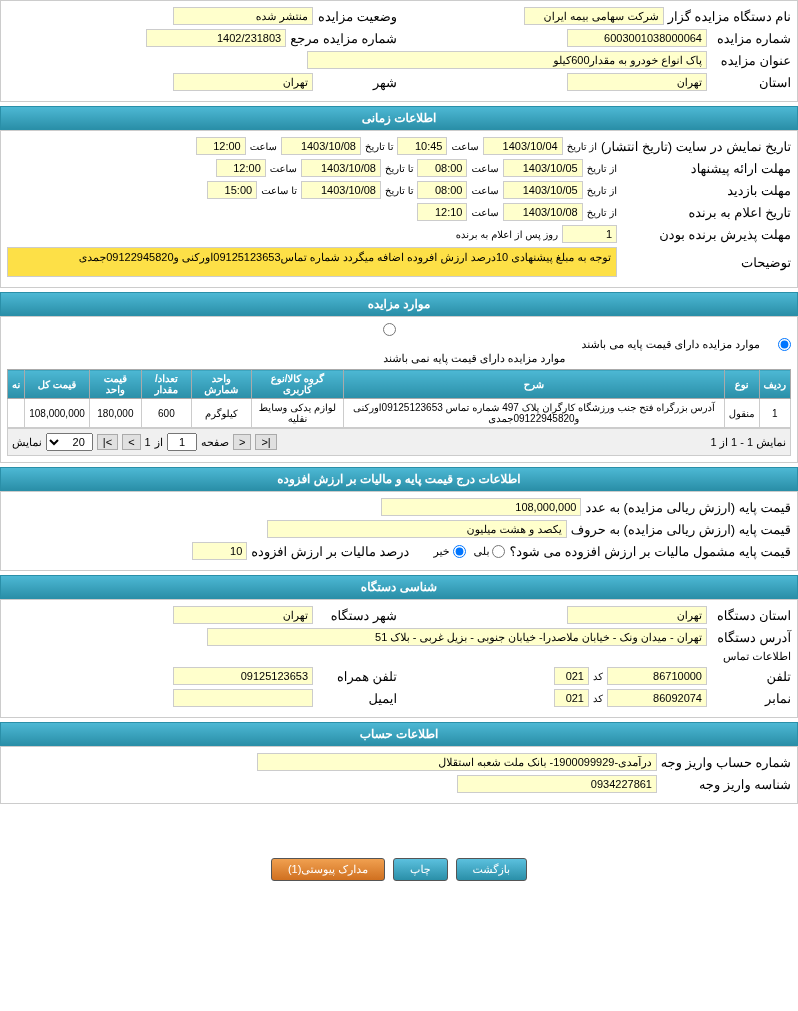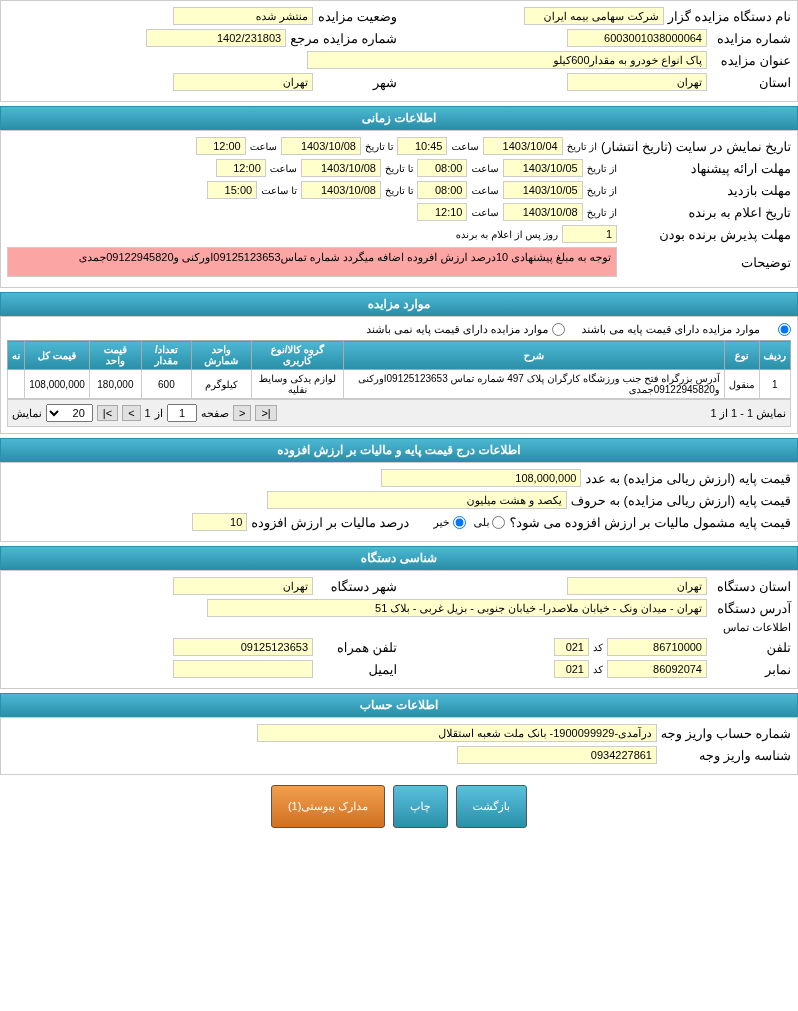--- a/index.html
+++ b/index.html
@@ -63,21 +63,21 @@
       padding: 3px 4px;
       text-align: center;
     }
     table.data-table td {
       border: 1px solid #ccc;
       padding: 3px 4px;
       text-align: center;
       background: #fff;
     }
     table.data-table td.text-right {
-      text-align: right;
+      text-align: center;
     }
     
     .pagination-bar {
       display: flex;
       align-items: center;
       justify-content: center;
       gap: 4px;
       padding: 4px;
       background: #f0f0f0;
       border: 1px solid #ccc;
@@ -94,26 +94,27 @@
       font-size: 11px;
     }
 
     .radio-group {
       display: flex;
       align-items: center;
       gap: 8px;
     }
 
     .btn {
-      padding: 14px 16px;
+      padding: 4px 16px;
       border: 1px solid #555;
       cursor: pointer;
       font-size: 11px;
       font-family: Tahoma, Arial, sans-serif;
       border-radius: 3px;
+      margin-top: 44px;
     }
     .btn-blue {
       background: linear-gradient(to bottom, #5bc0de, #2a8fa8);
       color: #fff;
     }
     .btn-orange {
       background: linear-gradient(to bottom, #f0a050, #d07020);
       color: #fff;
     }
 
@@ -231,38 +232,38 @@
       </div>
 
       <div class="row">
         <span class="label" style="min-width:170px">مهلت پذیرش برنده بودن</span>
         <input class="field field-xsmall" value="1" readonly="" style="">
         <span style="font-size:10px">روز پس از اعلام به برنده</span>
       </div>
 
       <div class="row">
         <span class="label" style="min-width:170px">توضیحات</span>
-        <div class="field" style="flex:1;min-height:30px;padding:3px 5px;background:#fca5a5;">توجه به مبلغ پیشنهادی 10درصد ارزش افروده اضافه میگردد شماره تماس09125123653اورکنی و09122945820جمدی</div>
+        <div class="field" style="flex:1;min-height:30px;padding:3px 5px;background:#fde047;">توجه به مبلغ پیشنهادی 10درصد ارزش افروده اضافه میگردد شماره تماس09125123653اورکنی و09122945820جمدی</div>
       </div>
 
     </div>
   </div>
 
   <div style="margin-top:4px">
     <div class="section-header">
       <span>موارد مزایده</span>
     </div>
     <div class="section-content">
 
       <div class="row" style="gap:16px">
         <label style="display:flex;align-items:center;gap:18px;cursor:pointer;">
           <input type="radio" name="auction_type" checked="" style="">
           <span>موارد مزایده دارای قیمت پایه می باشند</span>
         </label>
-        <label style="display:flex;align-items:flex-end;gap:4px;cursor:pointer;">
+        <label style="display:flex;align-items:flex-end;gap:16px;cursor:pointer;flex-direction:column;">
           <input type="radio" name="auction_type" style="">
           <span>موارد مزایده دارای قیمت پایه نمی باشند</span>
         </label>
       </div>
 
       <table class="data-table">
         <thead>
           <tr>
             <th>ردیف</th>
             <th>نوع</th>

